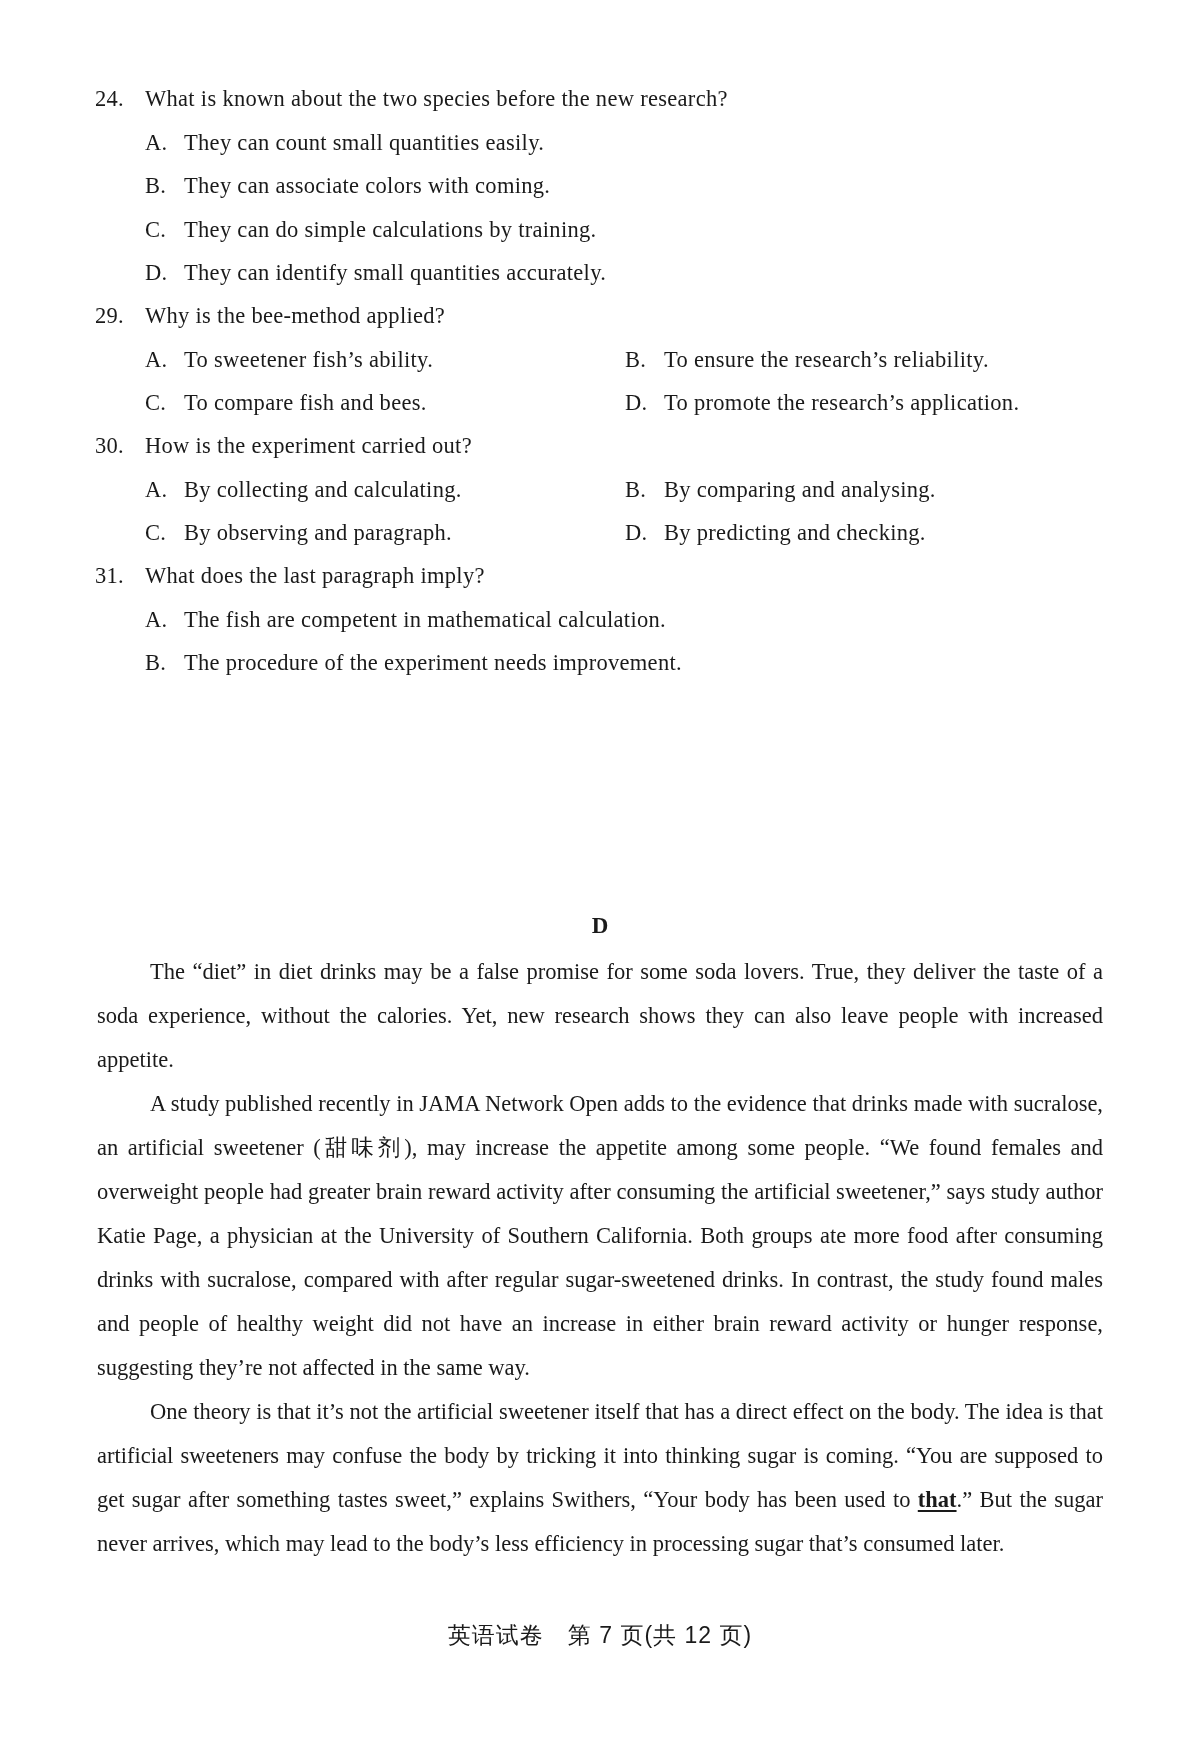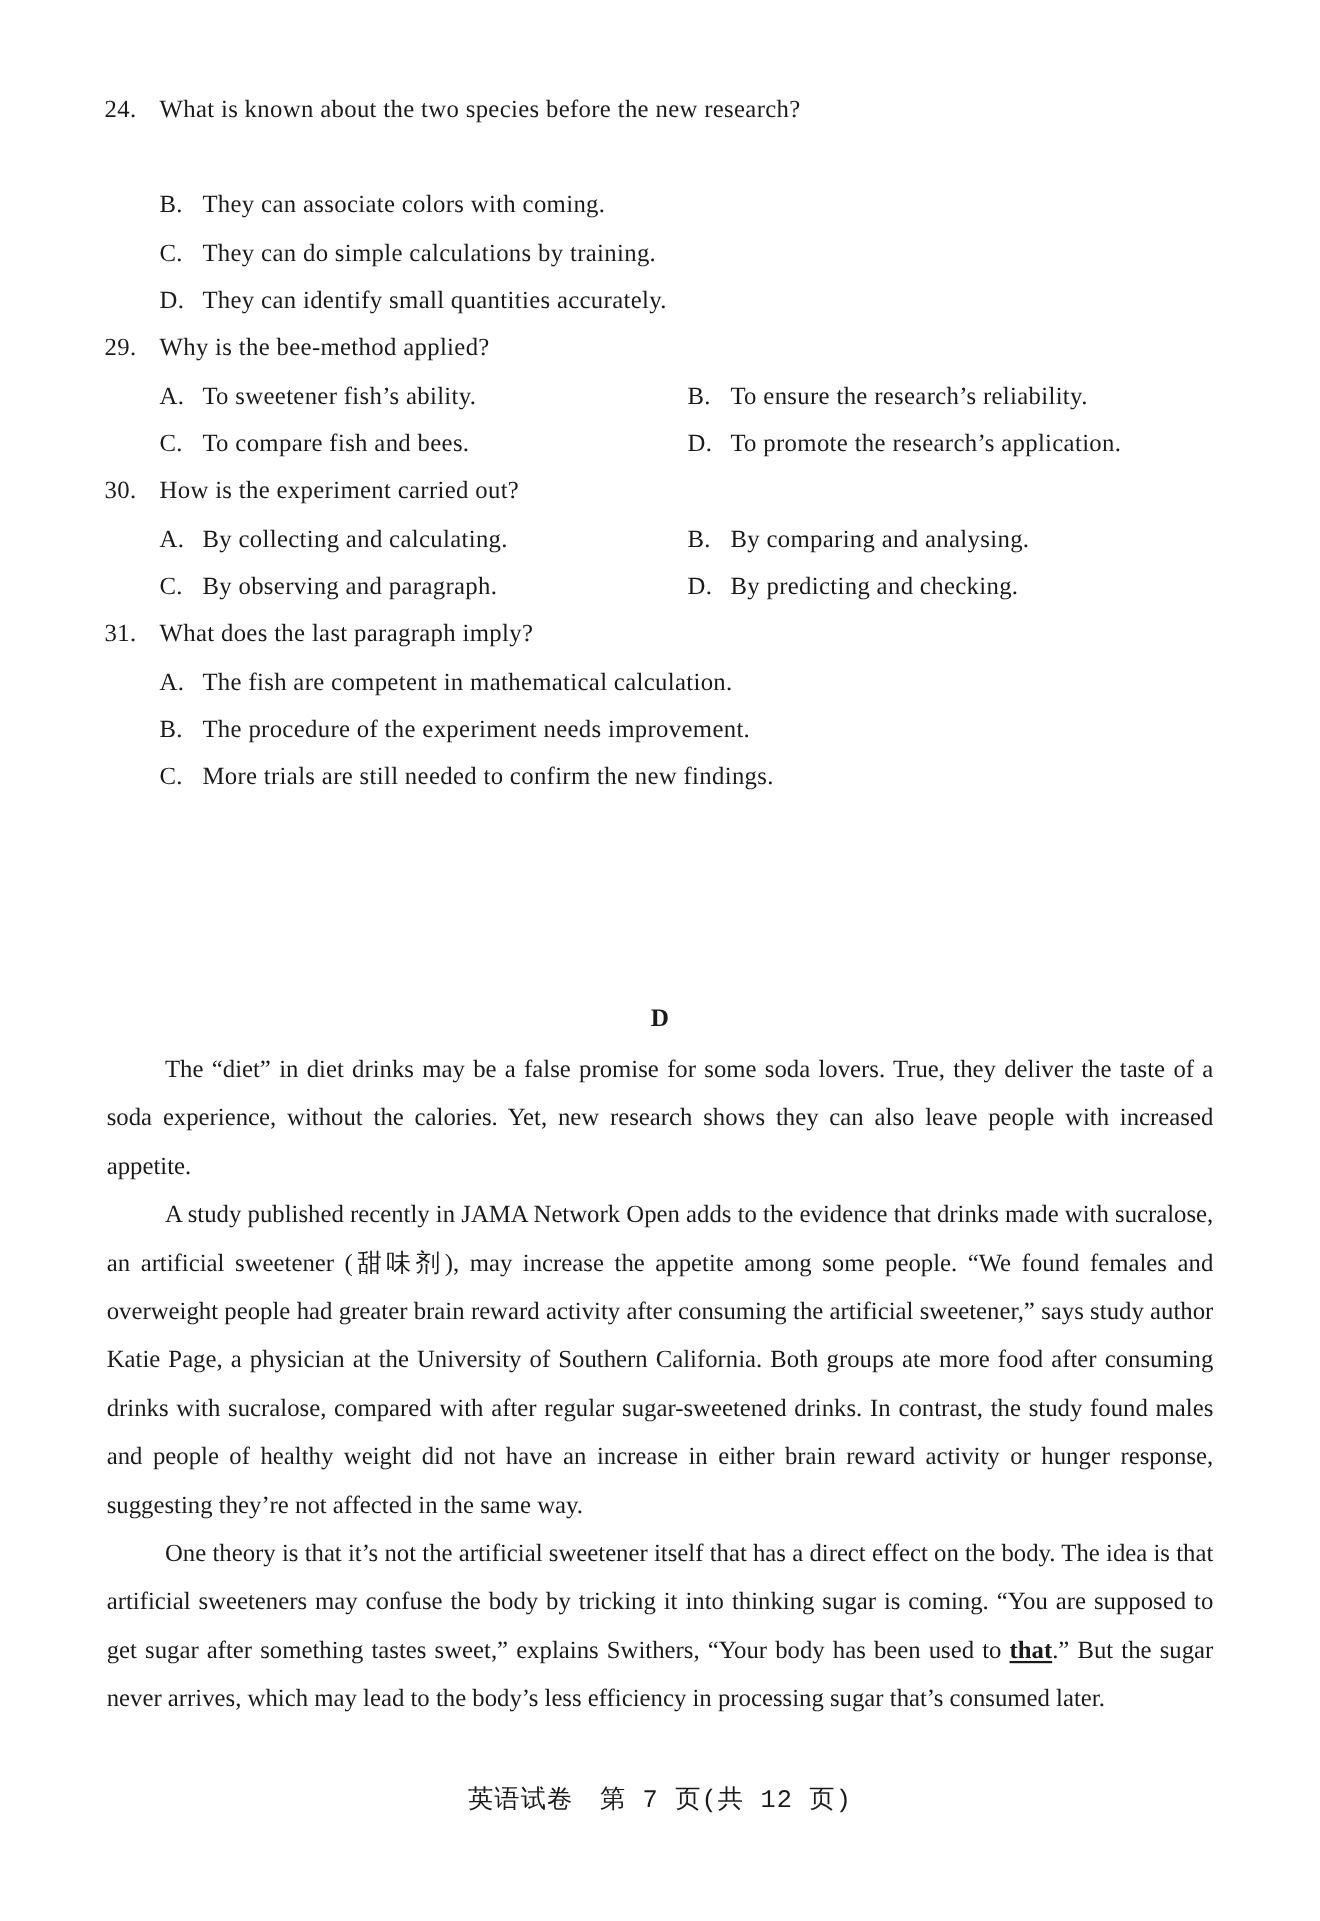--- a/index.html
+++ b/index.html
@@ -73,30 +73,33 @@
       text-underline-offset: 3px;
     }
     .footer {
       position: absolute;
       left: 0;
       width: 1200px;
       top: 1620px;
       text-align: center;
       font-size: 23px;
       letter-spacing: 1px;
-      font-family: Liberation Mono, monospace;
+      font-family: Liberation Sans, sans-serif;
     }
   </style>
 </head>
 <body>
 
 <div class="page">
 
   <div class="question" style="top:86px;">
     <span class="q-num">24.</span><span>What is known about the two species before the new research?</span>
+  </div>
+  <div class="option col-left" style="top:130px;">
+    <span class="opt-letter">A.</span><span>They can count small quantities easily.</span>
   </div>
   <div class="option col-left" style="top:173px;">
     <span class="opt-letter">B.</span><span>They can associate colors with coming.</span>
   </div>
   <div class="option col-left" style="top:217px;">
     <span class="opt-letter">C.</span><span>They can do simple calculations by training.</span>
   </div>
   <div class="option col-left" style="top:260px;">
     <span class="opt-letter">D.</span><span>They can identify small quantities accurately.</span>
   </div>
@@ -135,23 +138,20 @@
 
   <div class="question" style="top:563px;">
     <span class="q-num">31.</span><span>What does the last paragraph imply?</span>
   </div>
   <div class="option col-left" style="top:607px;">
     <span class="opt-letter">A.</span><span>The fish are competent in mathematical calculation.</span>
   </div>
   <div class="option col-left" style="top:650px;">
     <span class="opt-letter">B.</span><span>The procedure of the experiment needs improvement.</span>
   </div>
-  <div class="option col-left" style="top:693px;">
-    <span class="opt-letter">C.</span><span>More trials are still needed to confirm the new findings.</span>
-  </div>
 
   <div class="section-title">D</div>
 
   <div class="passage" style="top:950px;">
     <p>The “diet” in diet drinks may be a false promise for some soda lovers. True, they deliver the taste of a soda experience, without the calories. Yet, new research shows they can also leave people with increased appetite.</p>
     <p>A study published recently in JAMA Network Open adds to the evidence that drinks made with sucralose, an artificial sweetener (甜味剂), may increase the appetite among some people. “We found females and overweight people had greater brain reward activity after consuming the artificial sweetener,” says study author Katie Page, a physician at the University of Southern California. Both groups ate more food after consuming drinks with sucralose, compared with after regular sugar-sweetened drinks. In contrast, the study found males and people of healthy weight did not have an increase in either brain reward activity or hunger response, suggesting they’re not affected in the same way.</p>
     <p><span>One theory is that it’s not the artificial sweetener itself that has a direct effect on the body. The idea is that artificial sweeteners may confuse the body by tricking it into thinking sugar is coming. “You are supposed to get sugar after something tastes sweet,” explains Swithers, “Your body has been used to </span><span class="underline-bold">that</span><span>.” But the sugar never arrives, which may lead to the body’s less efficiency in processing sugar that’s consumed later.</span></p>
   </div>
 
   <div class="footer">英语试卷　第 7 页(共 12 页)</div>

